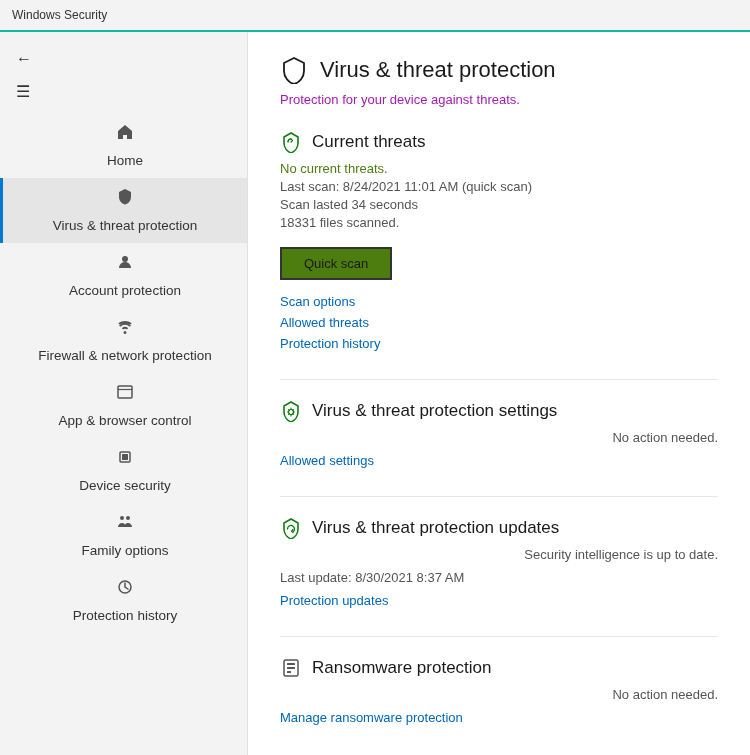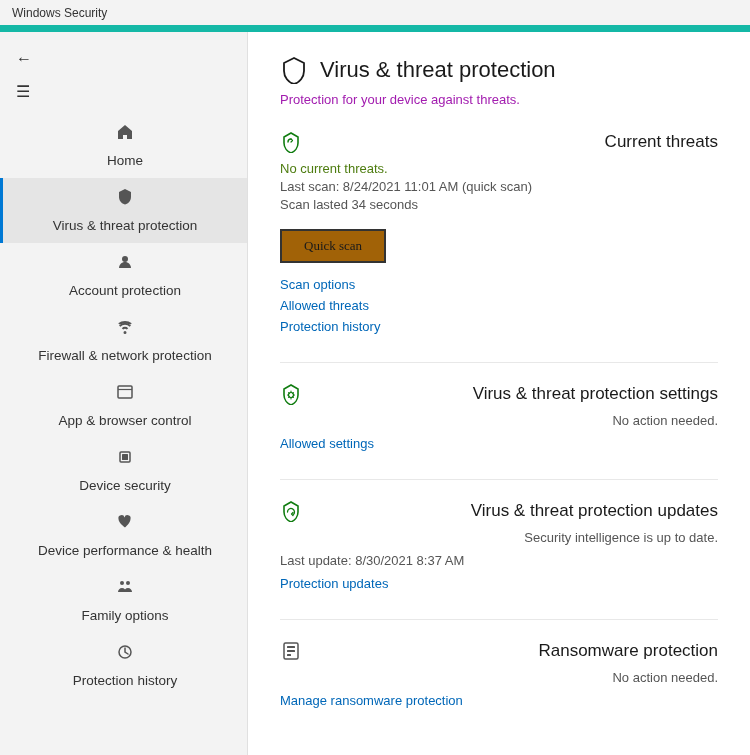--- a/index.html
+++ b/index.html
@@ -14,21 +14,21 @@
       flex-direction: column;
     }
     .titlebar {
       background: #f3f3f3;
       height: 32px;
       display: flex;
       align-items: center;
       padding: 0 12px;
       font-size: 12px;
       color: #333;
-      border-bottom: 7px solid #14b8a6;
+      border-bottom: 2px solid #14b8a6;
       flex-shrink: 0;
     }
     .app-container {
       display: flex;
       flex: 1;
       overflow: hidden;
     }
     .sidebar {
       width: 248px;
       background: #f3f3f3;
@@ -109,21 +109,20 @@
       margin-bottom: 24px;
     }
     .section {
       margin-bottom: 28px;
     }
     .section-header {
       display: flex;
       align-items: center;
       gap: 10px;
       margin-bottom: 8px;
-      justify-content: space-between;
     }
     .section-icon {
       width: 22px;
       height: 22px;
       color: #107c10;
       flex-shrink: 0;
     }
     .section-title {
       font-size: 17px;
       font-weight: 400;
@@ -137,26 +136,26 @@
       color: #4d7c0f;
       margin-bottom: 3px;
     }
     .info-text.muted {
       color: #555;
     }
     .quick-scan-btn {
       margin-top: 14px;
       margin-bottom: 14px;
       padding: 7px 22px;
-      background: #a16207;
+      background: #4d7c0f;
       border: 2px solid #333;
       font-size: 13px;
       cursor: pointer;
       color: #1a1a1a;
-      font-family: Liberation Serif, serif;
+      font-family: Liberation Sans, sans-serif;
       outline: none;
     }
     .link-text {
       font-size: 13px;
       color: #0067b8;
       cursor: pointer;
       margin-bottom: 6px;
       display: block;
     }
     .divider {
@@ -245,28 +244,20 @@
     <div class="sidebar-item">
       <span class="sidebar-icon">
         <svg width="16" height="16" viewBox="0 0 16 16" fill="currentColor">
           <rect x="3" y="3" width="10" height="10" rx="1" fill="none" stroke="currentColor" stroke-width="1.5"></rect>
           <rect x="5" y="5" width="6" height="6" rx="0.5"></rect>
         </svg>
       </span>
       <span>Device security</span>
     </div>
 
-    <div class="sidebar-item">
-      <span class="sidebar-icon">
-        <svg width="16" height="16" viewBox="0 0 16 16" fill="currentColor">
-          <path d="M8 13.5S1.5 9 1.5 5a3 3 0 0 1 6-1.5 3 3 0 0 1 6 1.5C13.5 9 8 13.5 8 13.5z"></path>
-        </svg>
-      </span>
-      <span>Device performance &amp; health</span>
-    </div>
 
     <div class="sidebar-item">
       <span class="sidebar-icon">
         <svg width="16" height="16" viewBox="0 0 16 16" fill="currentColor">
           <circle cx="5" cy="4" r="2"></circle>
           <circle cx="11" cy="4" r="2"></circle>
           <path d="M1 13c0-2.2 1.8-4 4-4s4 1.8 4 4"></path>
           <path d="M7 13c0-2.2 1.8-4 4-4s4 1.8 4 4"></path>
         </svg>
       </span>
@@ -304,20 +295,21 @@
             <path d="M8 11c0-1.7 1.3-3 3-3" stroke="#107c10" stroke-width="1.4" stroke-linecap="round"></path>
             <path d="M11 8l1.5 1.5-1.5 1.5" fill="none" stroke="#107c10" stroke-width="1.2" stroke-linecap="round" stroke-linejoin="round"></path>
           </svg>
         </span>
         <h2 class="section-title">Current threats</h2>
       </div>
       <div class="section-body">
         <p class="info-text">No current threats.</p>
         <p class="info-text muted">Last scan: 8/24/2021 11:01 AM (quick scan)</p>
         <p class="info-text muted">Scan lasted 34 seconds</p>
+        <p class="info-text muted">18331 files scanned.</p>
         <button class="quick-scan-btn">Quick scan</button>
         <br>
         <a class="link-text">Scan options</a>
         <a class="link-text">Allowed threats</a>
         <a class="link-text">Protection history</a>
       </div>
     </div>
 
     <hr class="divider">
 

